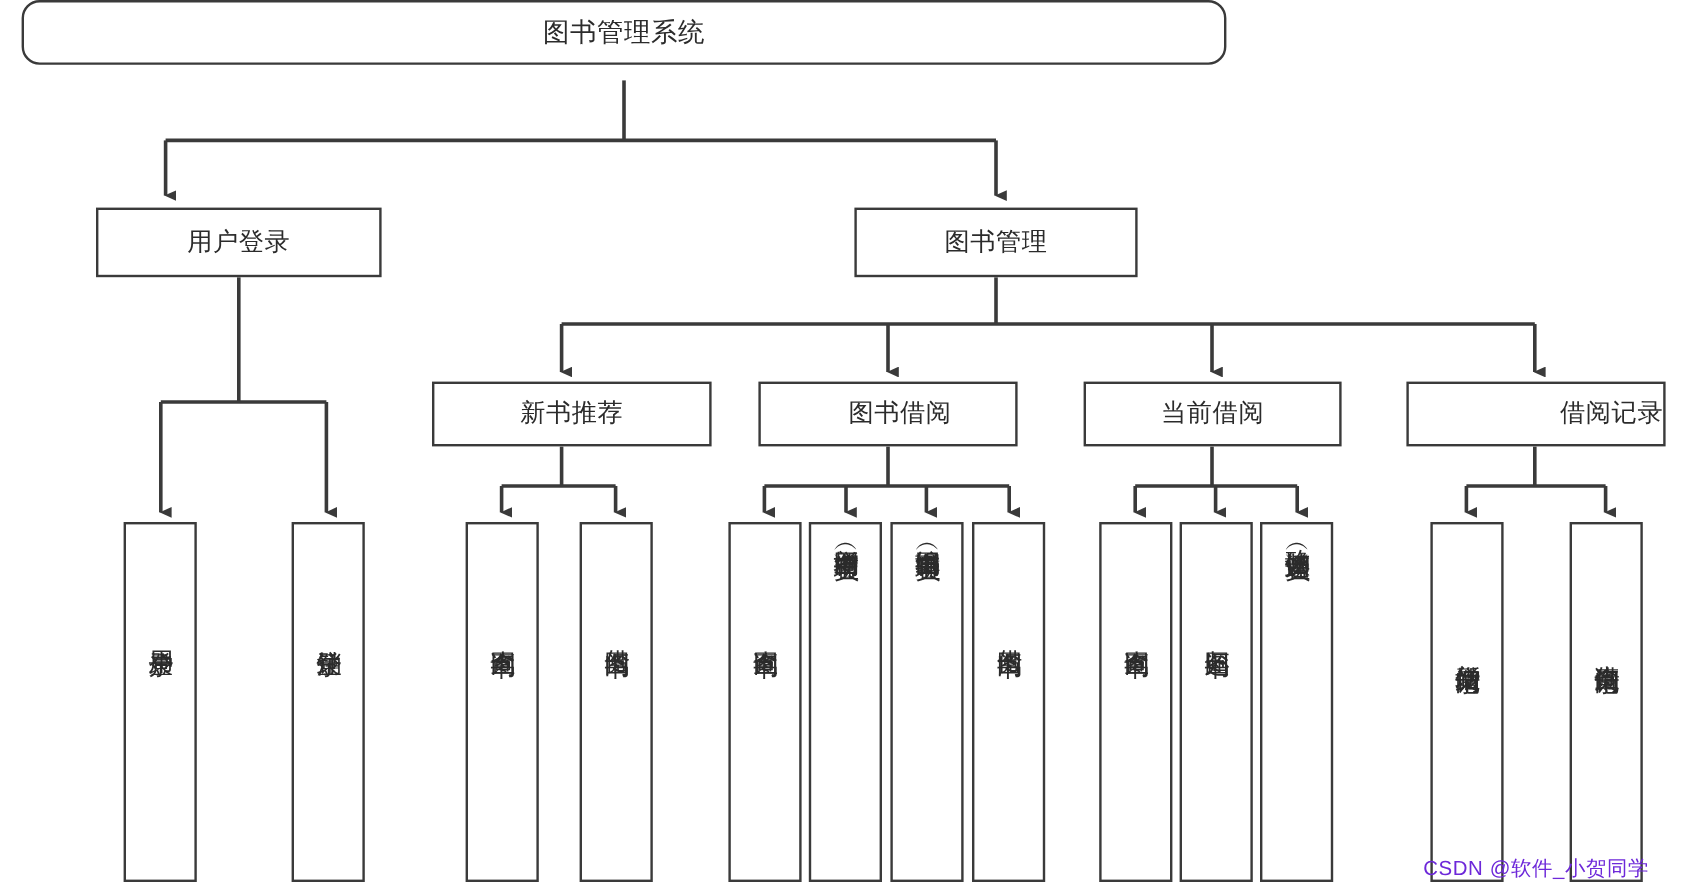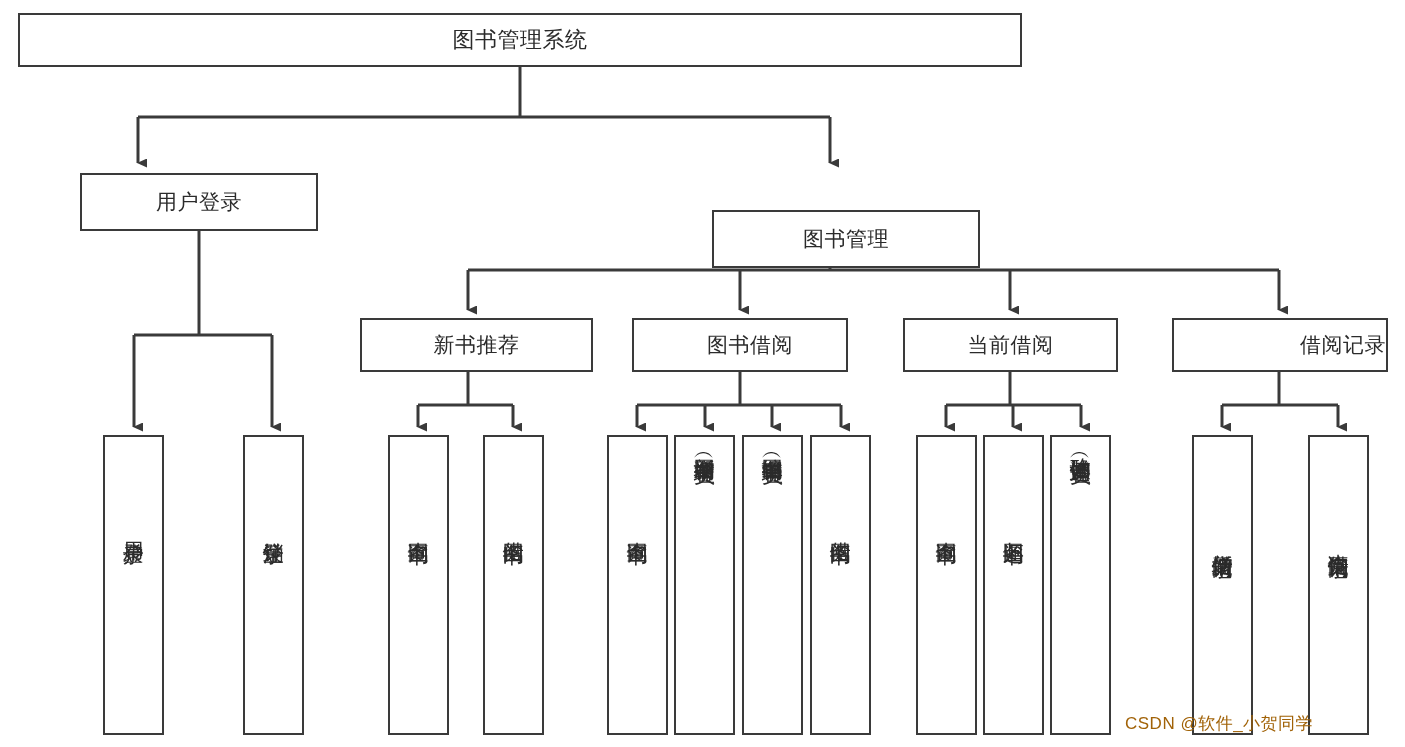--- a/index.html
+++ b/index.html
@@ -58,24 +58,24 @@
     white-space: nowrap;
   }
   .vtext.mid {
     margin-top: 84px;
   }
   .vtext.midshort {
     margin-top: 96px;
   }
   .watermark {
     position: absolute;
-    left: 1125px;
+    left: 1186px;
     top: 712px;
     font-size: 17px;
-    color: #a16207;
+    color: #6d28d9;
     white-space: nowrap;
     letter-spacing: 0.5px;
   }
 </style>
 </head>
 <body>
 
 <div id="canvas">
 
   <svg class="connectors" viewBox="0 0 1405 747">
@@ -121,28 +121,28 @@
       <path d="M1013,405 L1013,427" marker-end="url(#arrow)"></path>
       <path d="M1081,405 L1081,427" marker-end="url(#arrow)"></path>
 
       <path d="M1279,372 L1279,405"></path>
       <path d="M1222,405 L1338,405"></path>
       <path d="M1222,405 L1222,427" marker-end="url(#arrow)"></path>
       <path d="M1338,405 L1338,427" marker-end="url(#arrow)"></path>
     </g>
   </svg>
 
-  <div class="node h root" style="left:18px; top:13px; width:1004px; height:54px;">
+  <div class="node h root" style="left:18px; top:0; width:1004px; height:54px;border-radius:15px;">
     <span>图书管理系统</span>
   </div>
 
   <div class="node h" style="left:80px; top:173px; width:238px; height:58px;">
     <span>用户登录</span>
   </div>
-  <div class="node h" style="left:712px; top:173px; width:268px; height:58px;margin-top:37px;">
+  <div class="node h" style="left:712px; top:173px; width:236px; height:58px;">
     <span>图书管理</span>
   </div>
 
   <div class="node h" style="left:360px; top:318px; width:233px; height:54px;">
     <span>新书推荐</span>
   </div>
   <div class="node h" style="left:632px; top:318px; width:216px; height:54px;padding-left:20px;">
     <span>图书借阅</span>
   </div>
   <div class="node h" style="left:903px; top:318px; width:215px; height:54px;text-align:right;">

